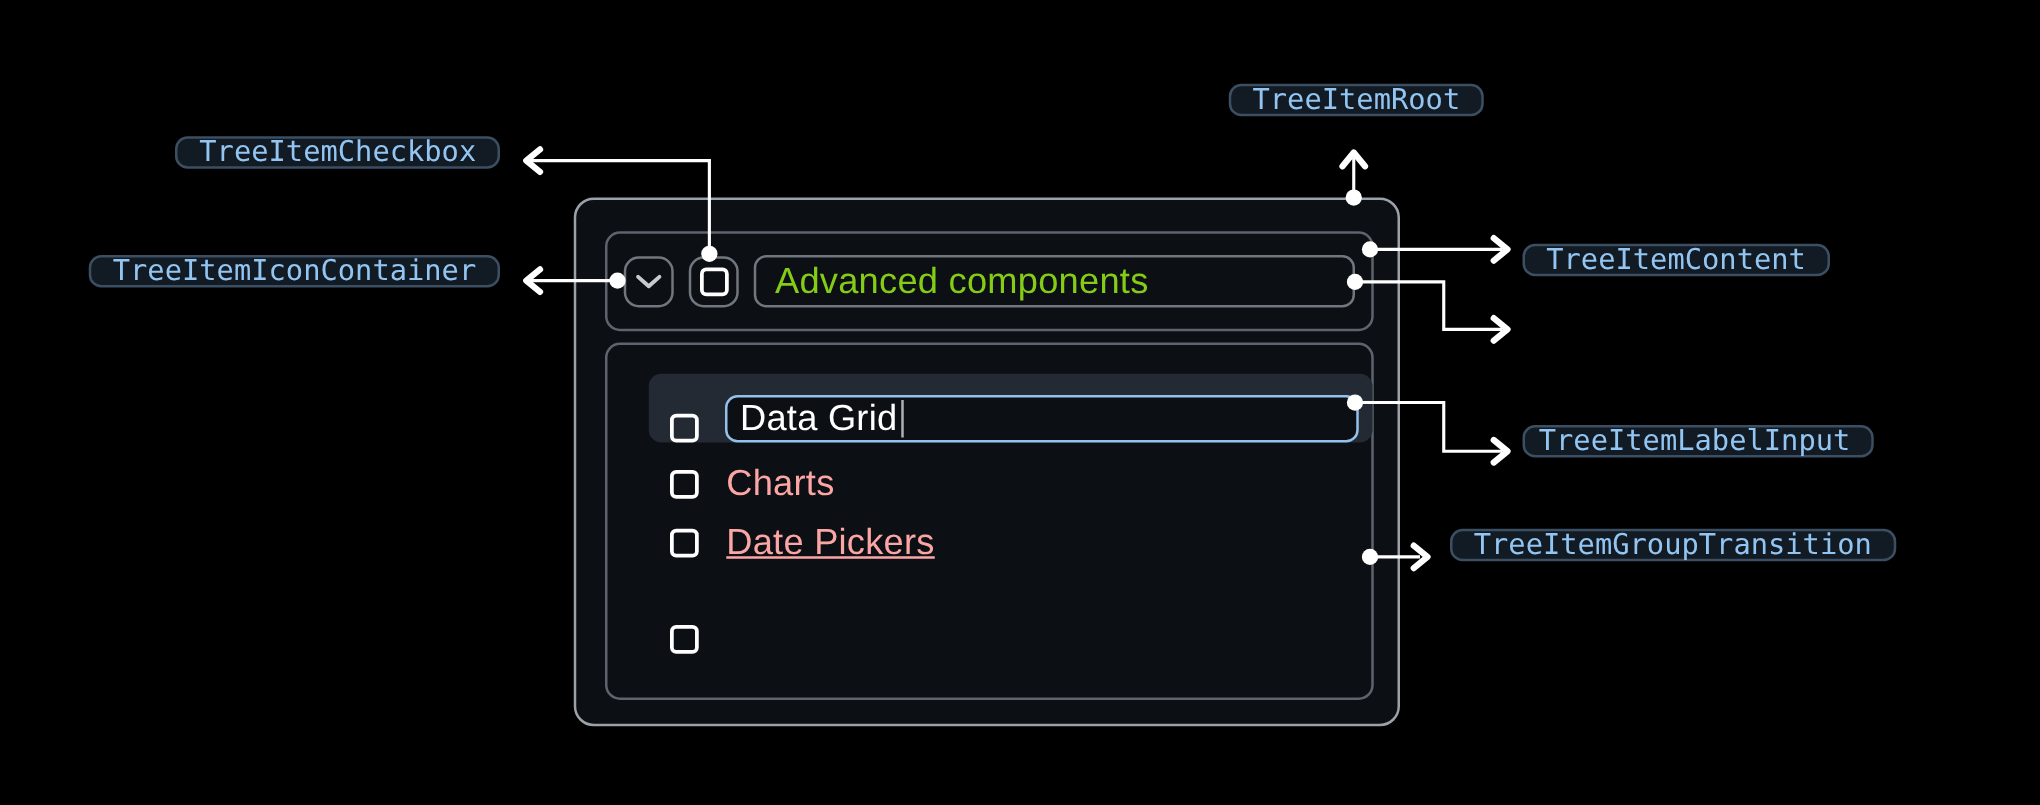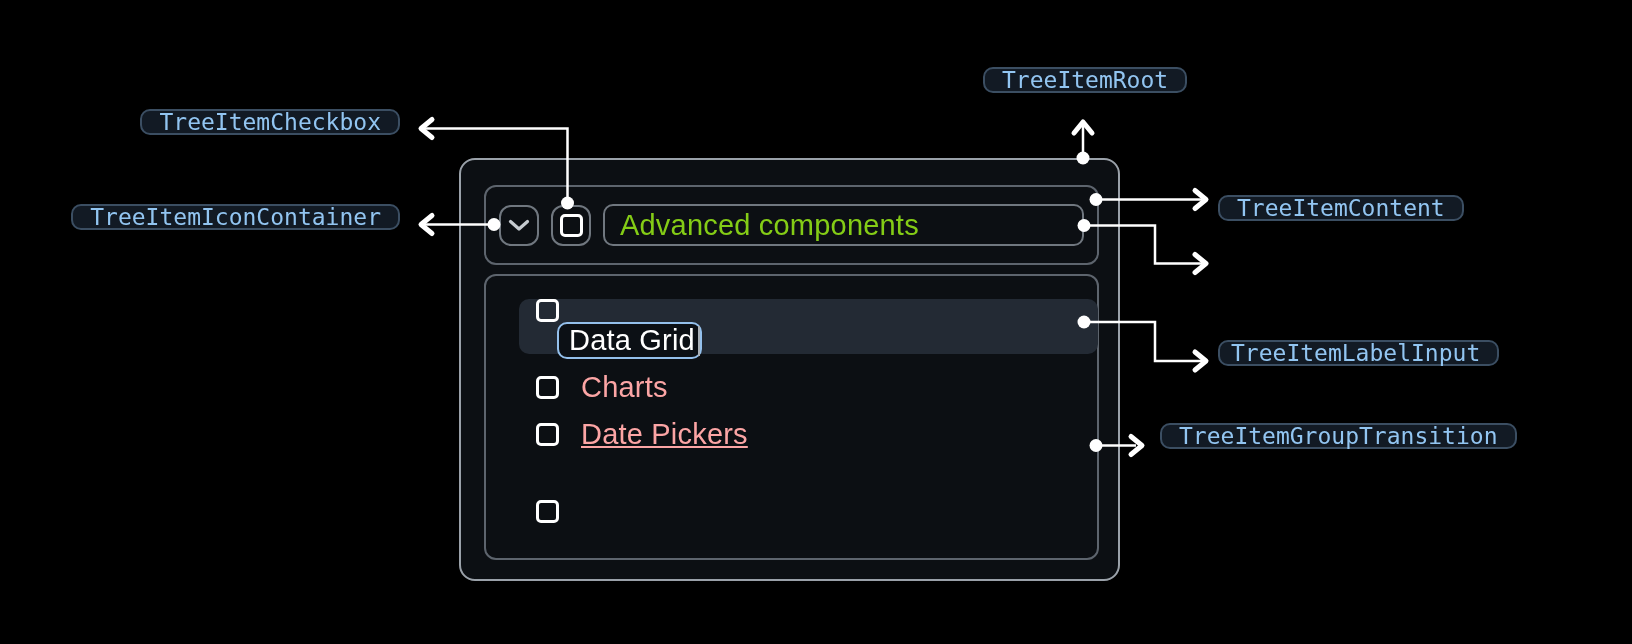--- a/index.html
+++ b/index.html
@@ -94,23 +94,22 @@
     font-size:29px;color:#fca5a5;
     letter-spacing:.2px;
   }
   .row.r1{top:80px;} .row.r2{top:127px;text-decoration:underline;} .row.r3{top:204px;}
   .row-editing{
     position:absolute;left:33px;top:23px;
     width:579px;height:55px;
     box-sizing:border-box;
     background:#232a34;
     border-radius:10px;
-    display:flex;align-items:flex-start;
+    display:flex;align-items:flex-end;
     padding-left:17px;
-    flex-direction:column;
   }
   .labelinput{
     flex:1;height:38px;
     margin-left:21px;margin-right:11px;
     box-sizing:border-box;
     background:#0c1015;
     border:2px solid #94c0ec;
     border-radius:10px;
     display:flex;align-items:center;
     padding-left:10px;

